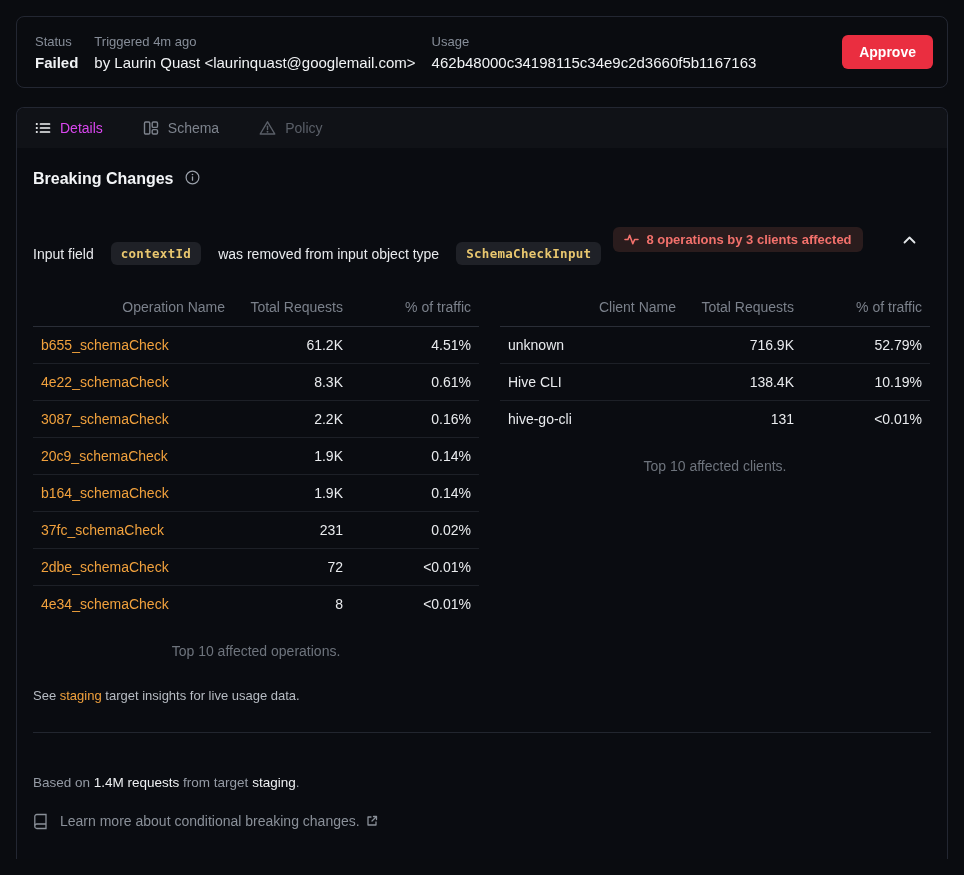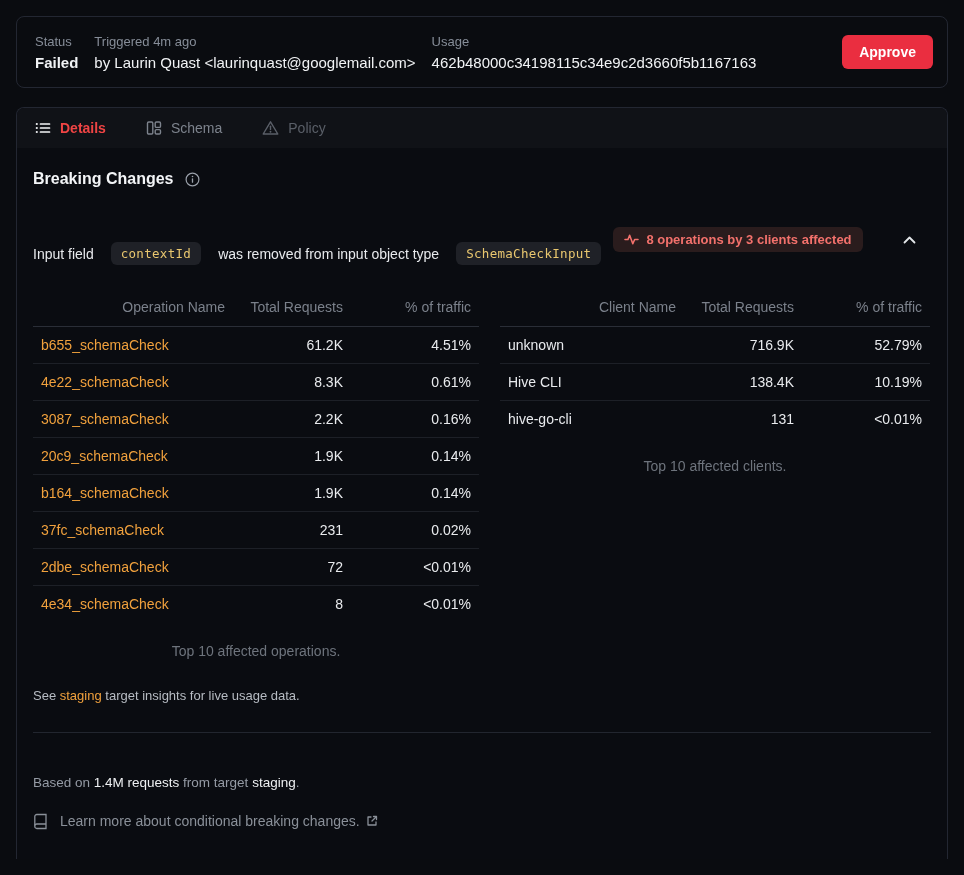--- a/index.html
+++ b/index.html
@@ -20,34 +20,34 @@
 
   
   .panel { margin:19px 16px 0 16px; border:1px solid #232732; border-bottom:none;
     border-radius:8px 8px 0 0; background:#0a0c11; height:752px; overflow:hidden; }
   .tabstrip { background:#1b1b1e; border-radius:8px 8px 0 0; display:flex; height:36px; }
   .graph-tab { background:#101217; border-radius:6px 6px 0 0; padding:0 17px;
     display:flex; align-items:center; gap:9px; font-size:14px; color:#f2f4f6; cursor:pointer; }
   .inner-tabs { background:#101217; display:flex; align-items:center; gap:40px;
     padding:0 18px; height:40px; }
   .inner-tab { display:flex; align-items:center; gap:9px; font-size:14px; cursor:pointer; }
-  .inner-tab.active { color:#ef4444; font-weight:700; }
+  .inner-tab.active { color:#d946ef; font-weight:400; }
   .inner-tab.muted   { color:#7d838d; }
   .inner-tab.muted2  { color:#5a5f68; }
 
   .content { padding:22px 20px 0 16px; }
 
-  .section-head { display:flex; align-items:center; gap:12px; margin-bottom:26px; }
+  .section-head { display:flex; align-items:flex-start; gap:12px; margin-bottom:26px; }
   .section-title { font-size:16px; font-weight:700; color:#f3f5f7; }
 
   
   .change-row { display:flex; align-items:center; margin-bottom:26px; }
   .change-text { display:flex; align-items:center; gap:17px; font-size:14px; color:#e8eaed;margin-top:28px; }
   .code-pill { font-family:"DejaVu Sans Mono", monospace; font-size:12.5px; color:#e9c76f;
-    background:#1f2127; border-radius:6px; padding:4px 10px; letter-spacing:.3px; }
+    background:#1f2127; border-radius:6px; padding:4px 10px; letter-spacing:.3px;font-weight:bold; }
   .affect-badge { display:flex; align-items:center; gap:7px; margin-left:12px;
     background:#2a1c1d; color:#f3716c; border-radius:6px; padding:5px 11px;
     font-size:13px; font-weight:700; }
   .chevron-btn { margin-left:auto; margin-right:10px; background:none; border:none;
     cursor:pointer; display:flex; align-items:center; }
 
   
   .tables { display:grid; grid-template-columns:446px 430px; column-gap:21px; align-items:start; }
   table { width:100%; border-collapse:collapse; font-size:14px; }
   th { text-align:right; color:#7b818b; font-weight:400; padding:8px 8px 11px 8px; }

